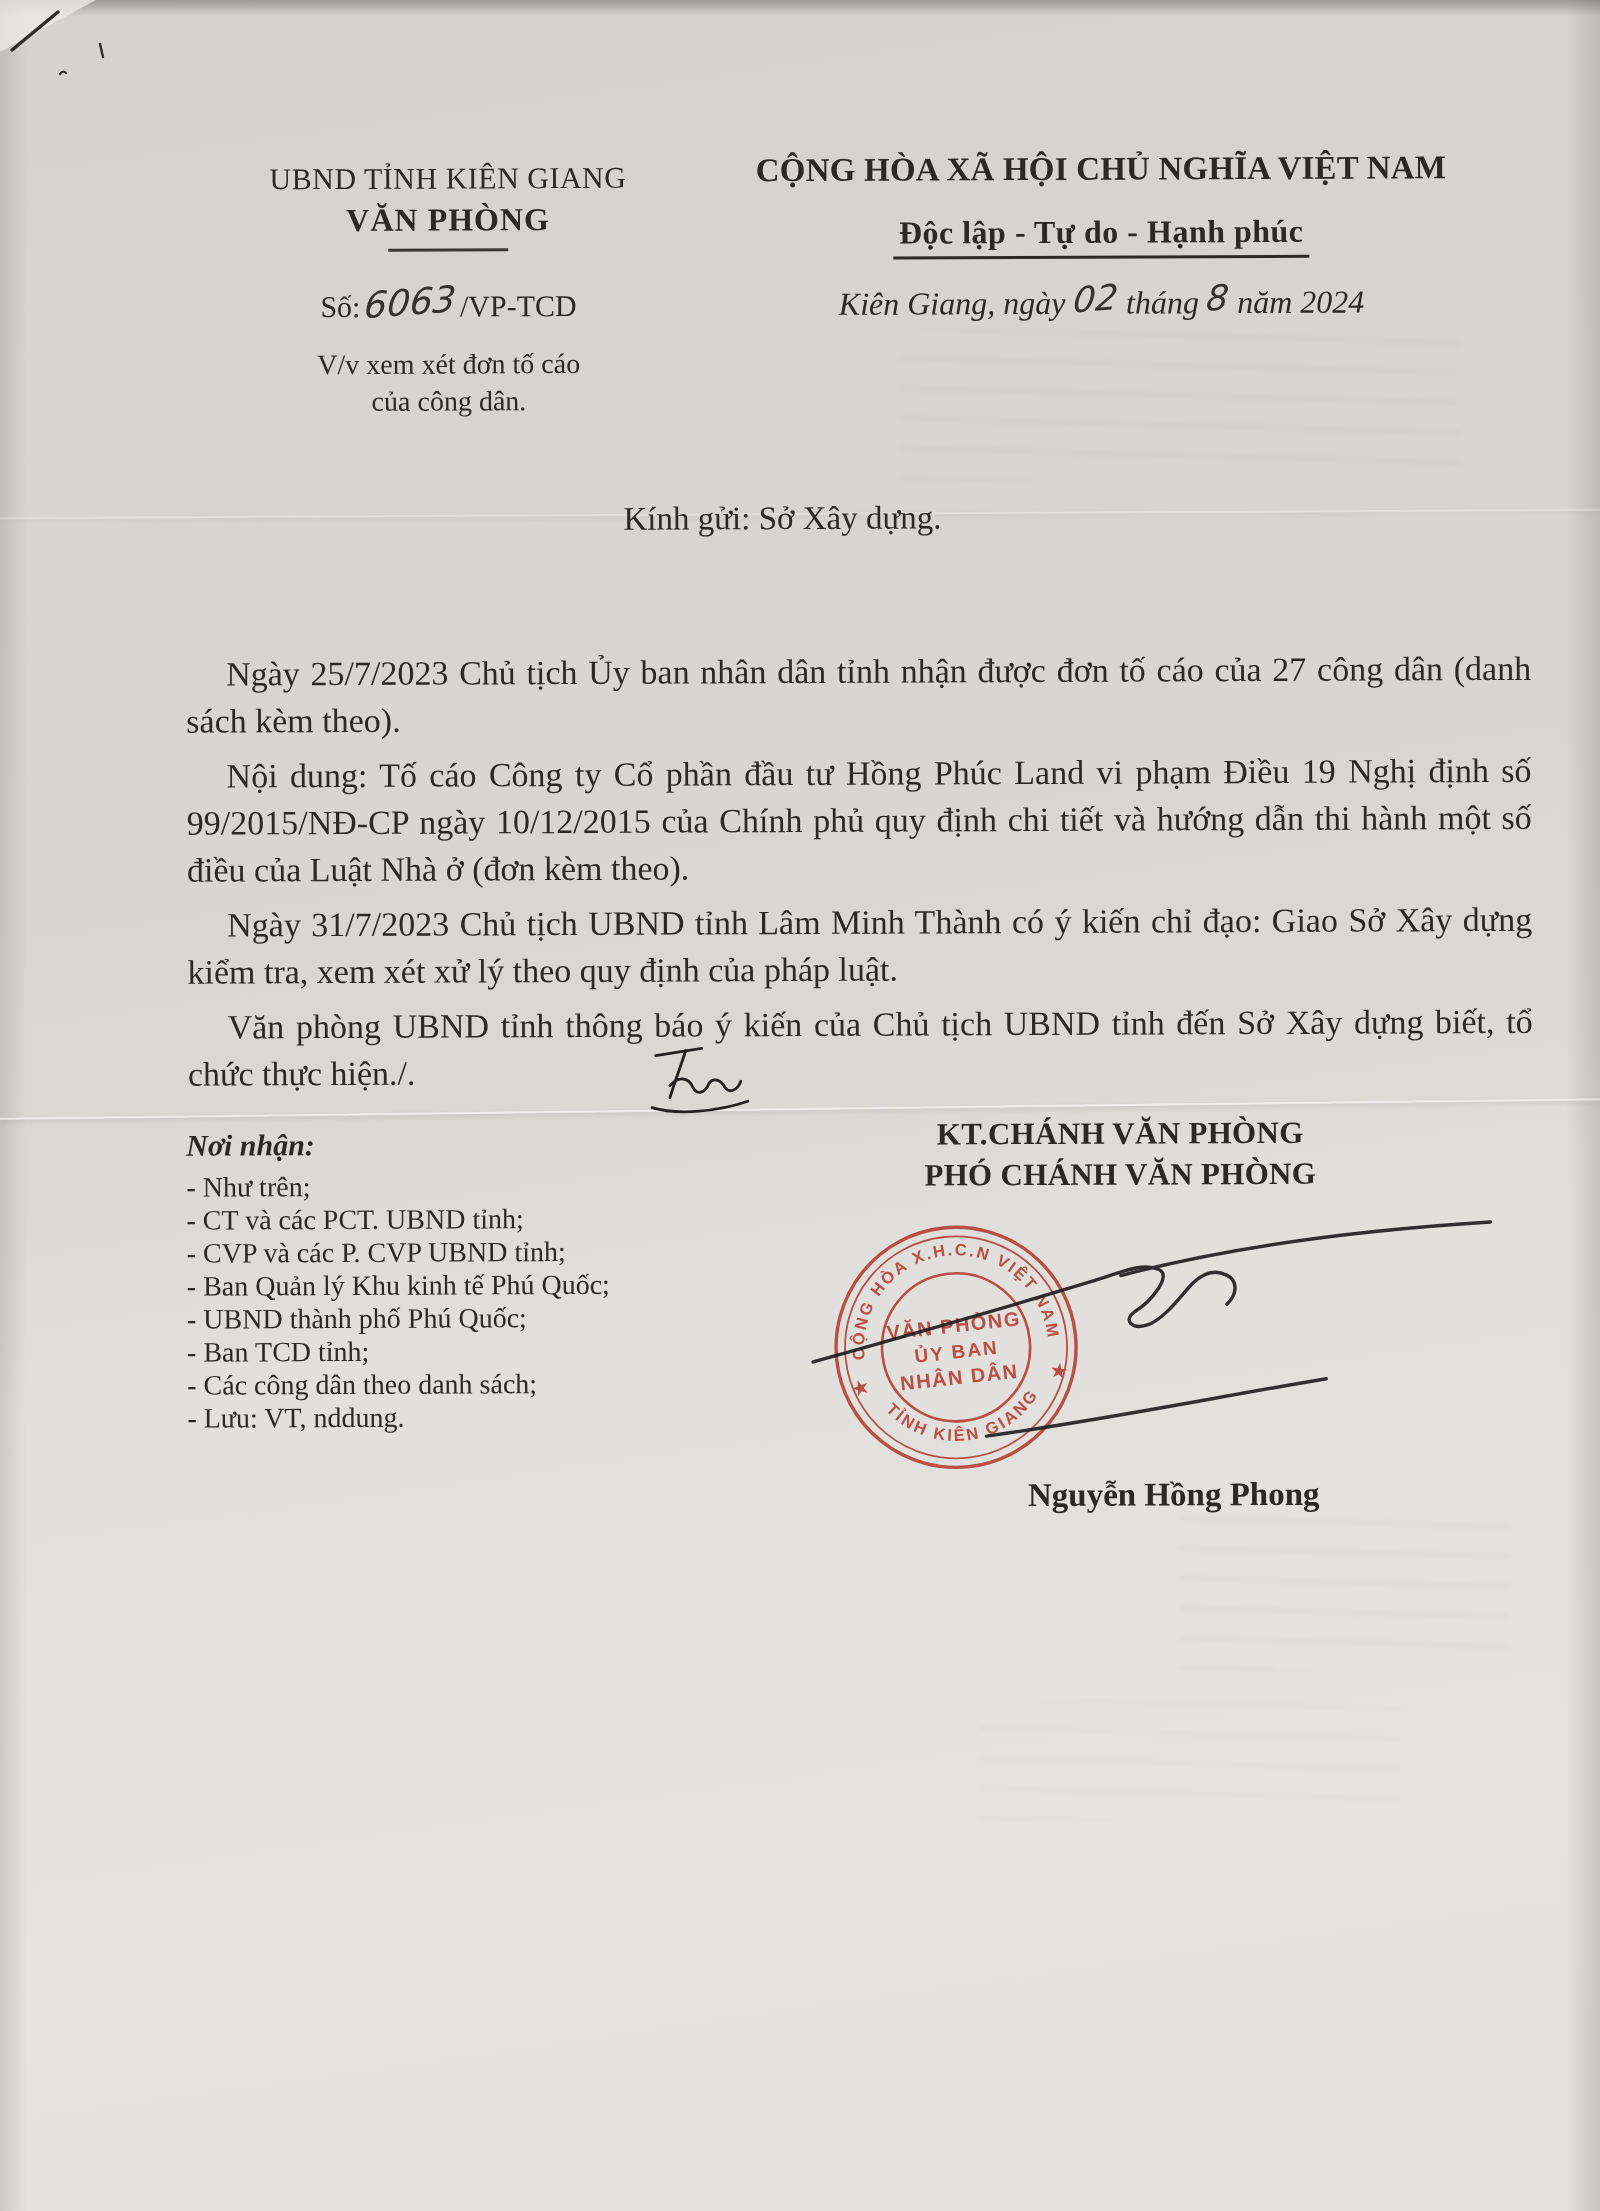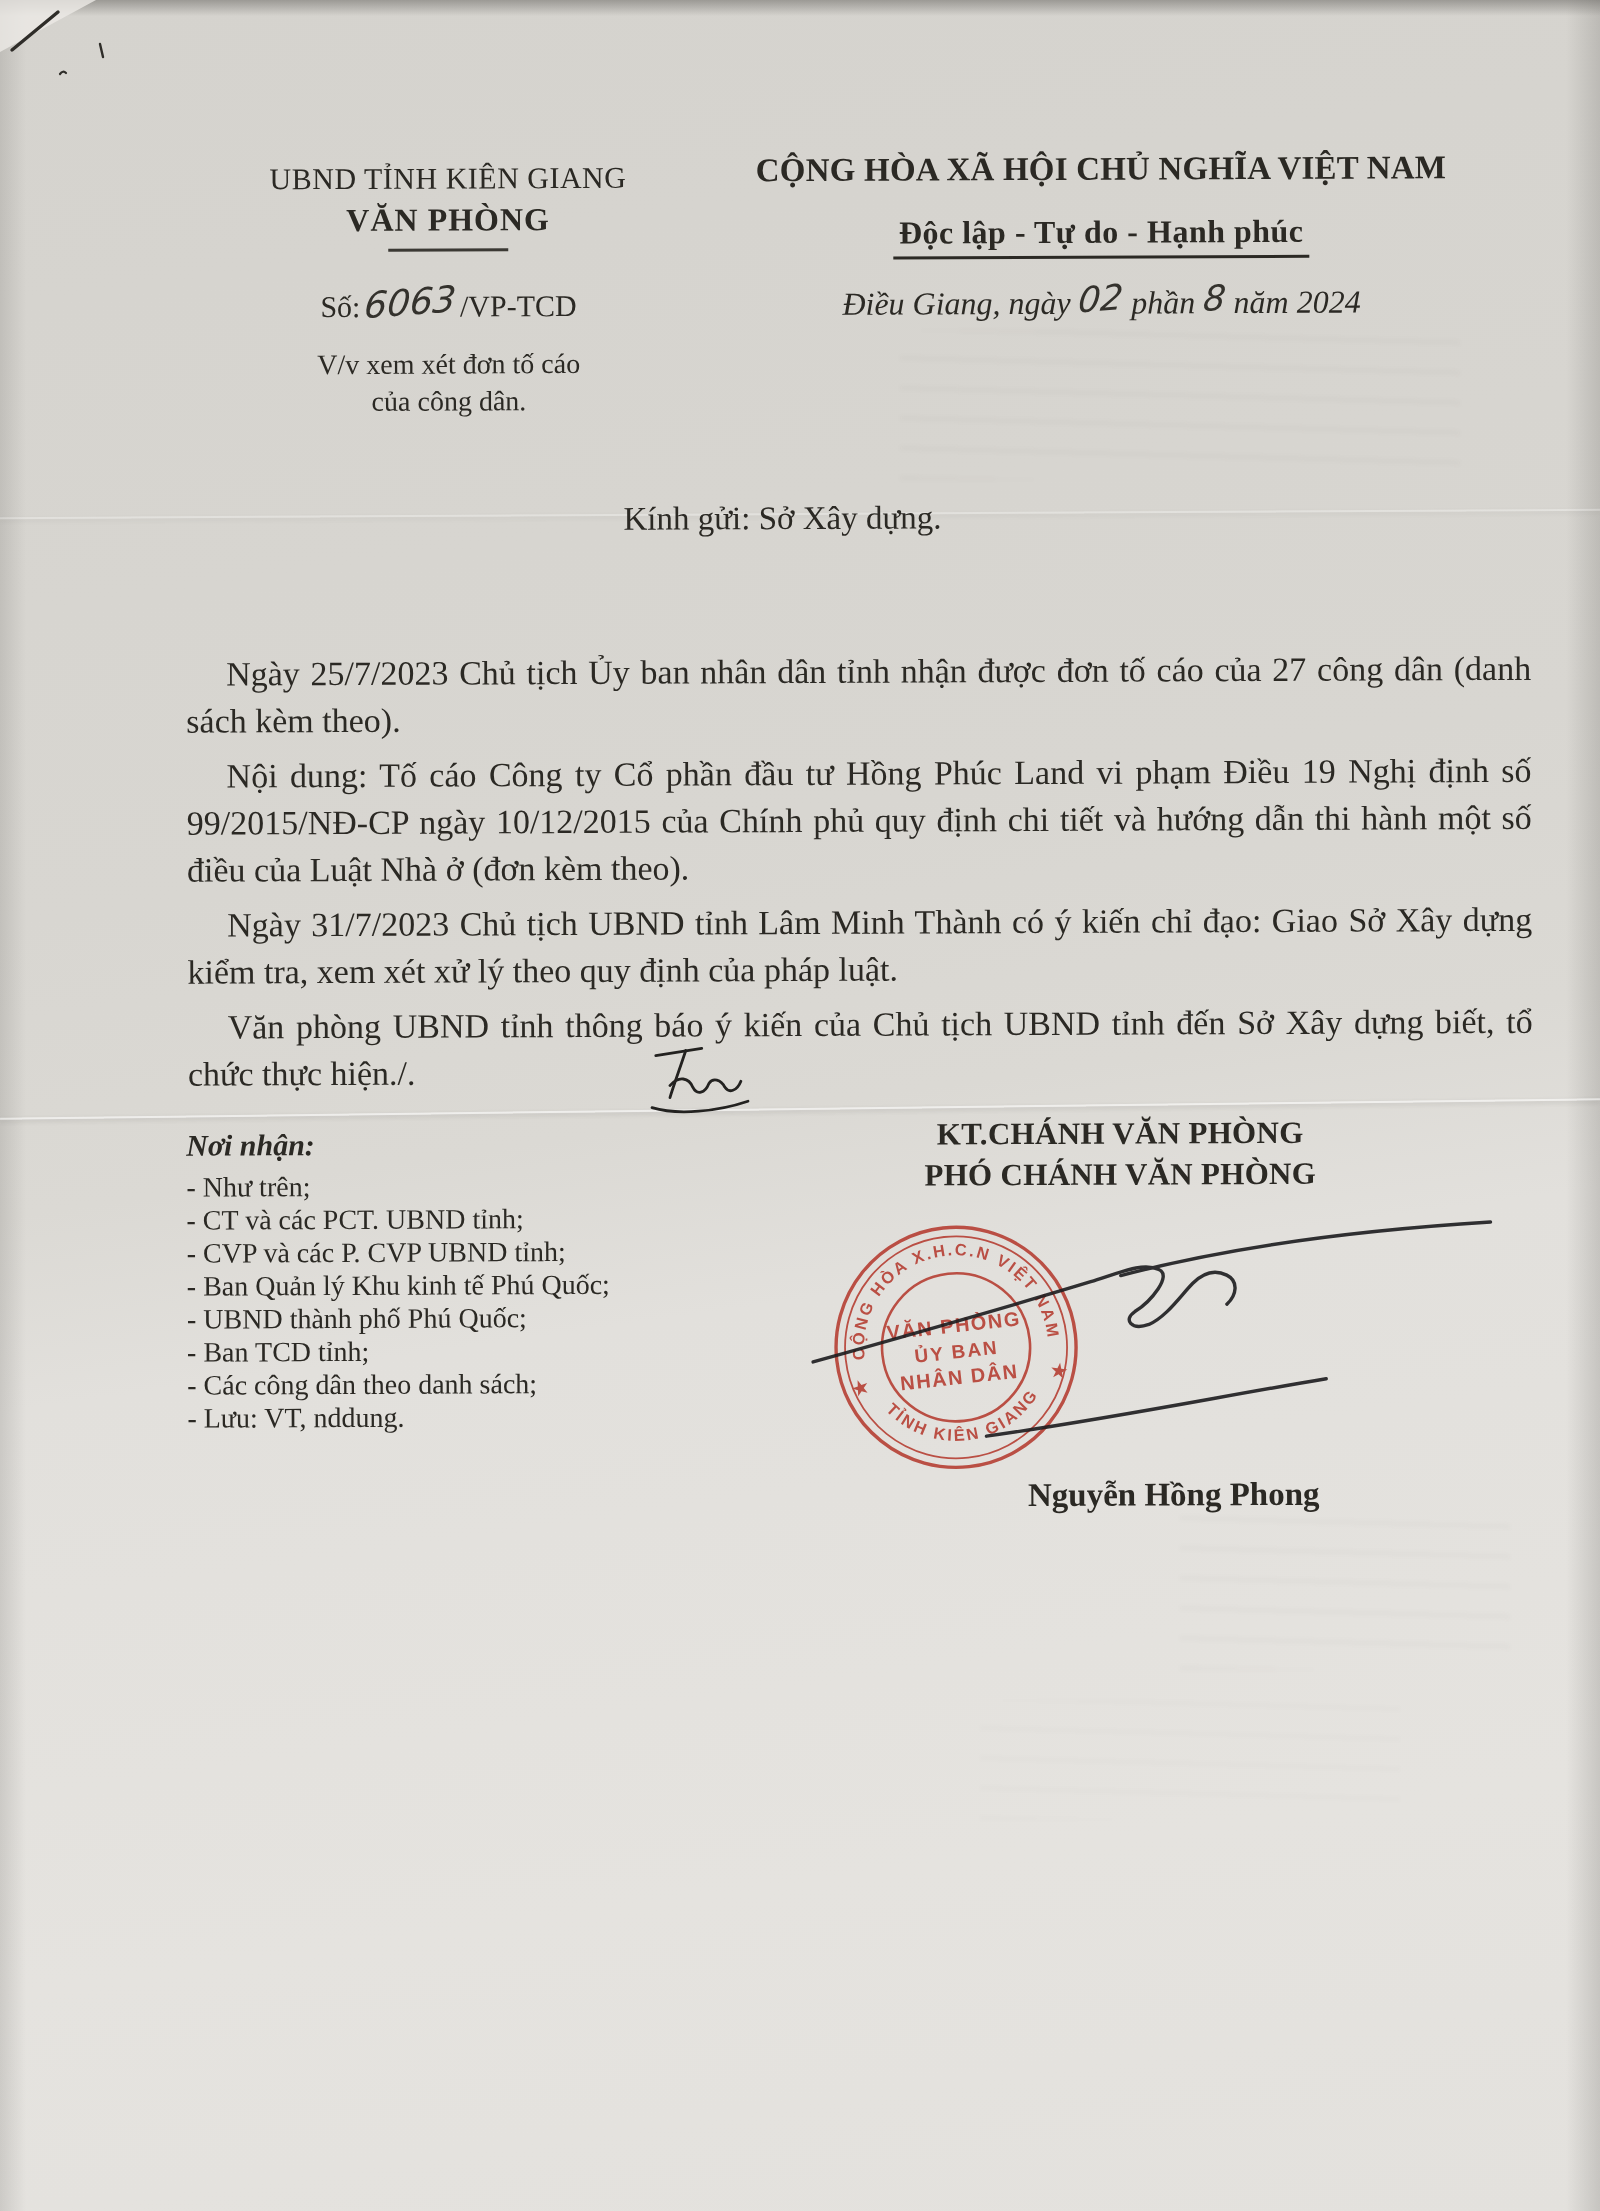--- a/index.html
+++ b/index.html
@@ -95,21 +95,21 @@
     <div class="num-line"><span>Số:</span><span class="hand">6063</span><span>/VP-TCD</span></div>
     <div class="subject">
       <div>V/v xem xét đơn tố cáo</div>
       <div>của công dân.</div>
     </div>
 
     <div class="hdr-right">
       <div class="nation">CỘNG HÒA XÃ HỘI CHỦ NGHĨA VIỆT NAM</div><br>
       <div class="motto">Độc lập - Tự do - Hạnh phúc</div>
     </div>
-    <div class="dateline"><span>Điều Giang,  ngày</span><span class="hand">02</span><span>phần</span><span class="hand">8</span><span>năm 2024</span></div>
+    <div class="dateline"><span>Kiên Giang,  ngày</span><span class="hand">02</span><span>tháng</span><span class="hand">8</span><span>năm 2024</span></div>
 
     <div class="recipient">Kính gửi: Sở Xây dựng.</div>
 
     <div class="body-block">
       <p>Ngày 25/7/2023 Chủ tịch Ủy ban nhân dân tỉnh nhận được đơn tố cáo của 27 công dân (danh sách kèm theo).</p>
       <p>Nội dung: Tố cáo Công ty Cổ phần đầu tư Hồng Phúc Land vi phạm Điều 19 Nghị định số 99/2015/NĐ-CP ngày 10/12/2015 của Chính phủ quy định chi tiết và hướng dẫn thi hành một số điều của Luật Nhà ở (đơn kèm theo).</p>
       <p>Ngày 31/7/2023 Chủ tịch UBND tỉnh Lâm Minh Thành có ý kiến chỉ đạo: Giao Sở Xây dựng kiểm tra, xem xét xử lý theo quy định của pháp luật.</p>
       <p>Văn phòng UBND tỉnh thông báo ý kiến của Chủ tịch UBND tỉnh đến Sở Xây dựng biết, tổ chức thực hiện./.</p>
     </div>
 

